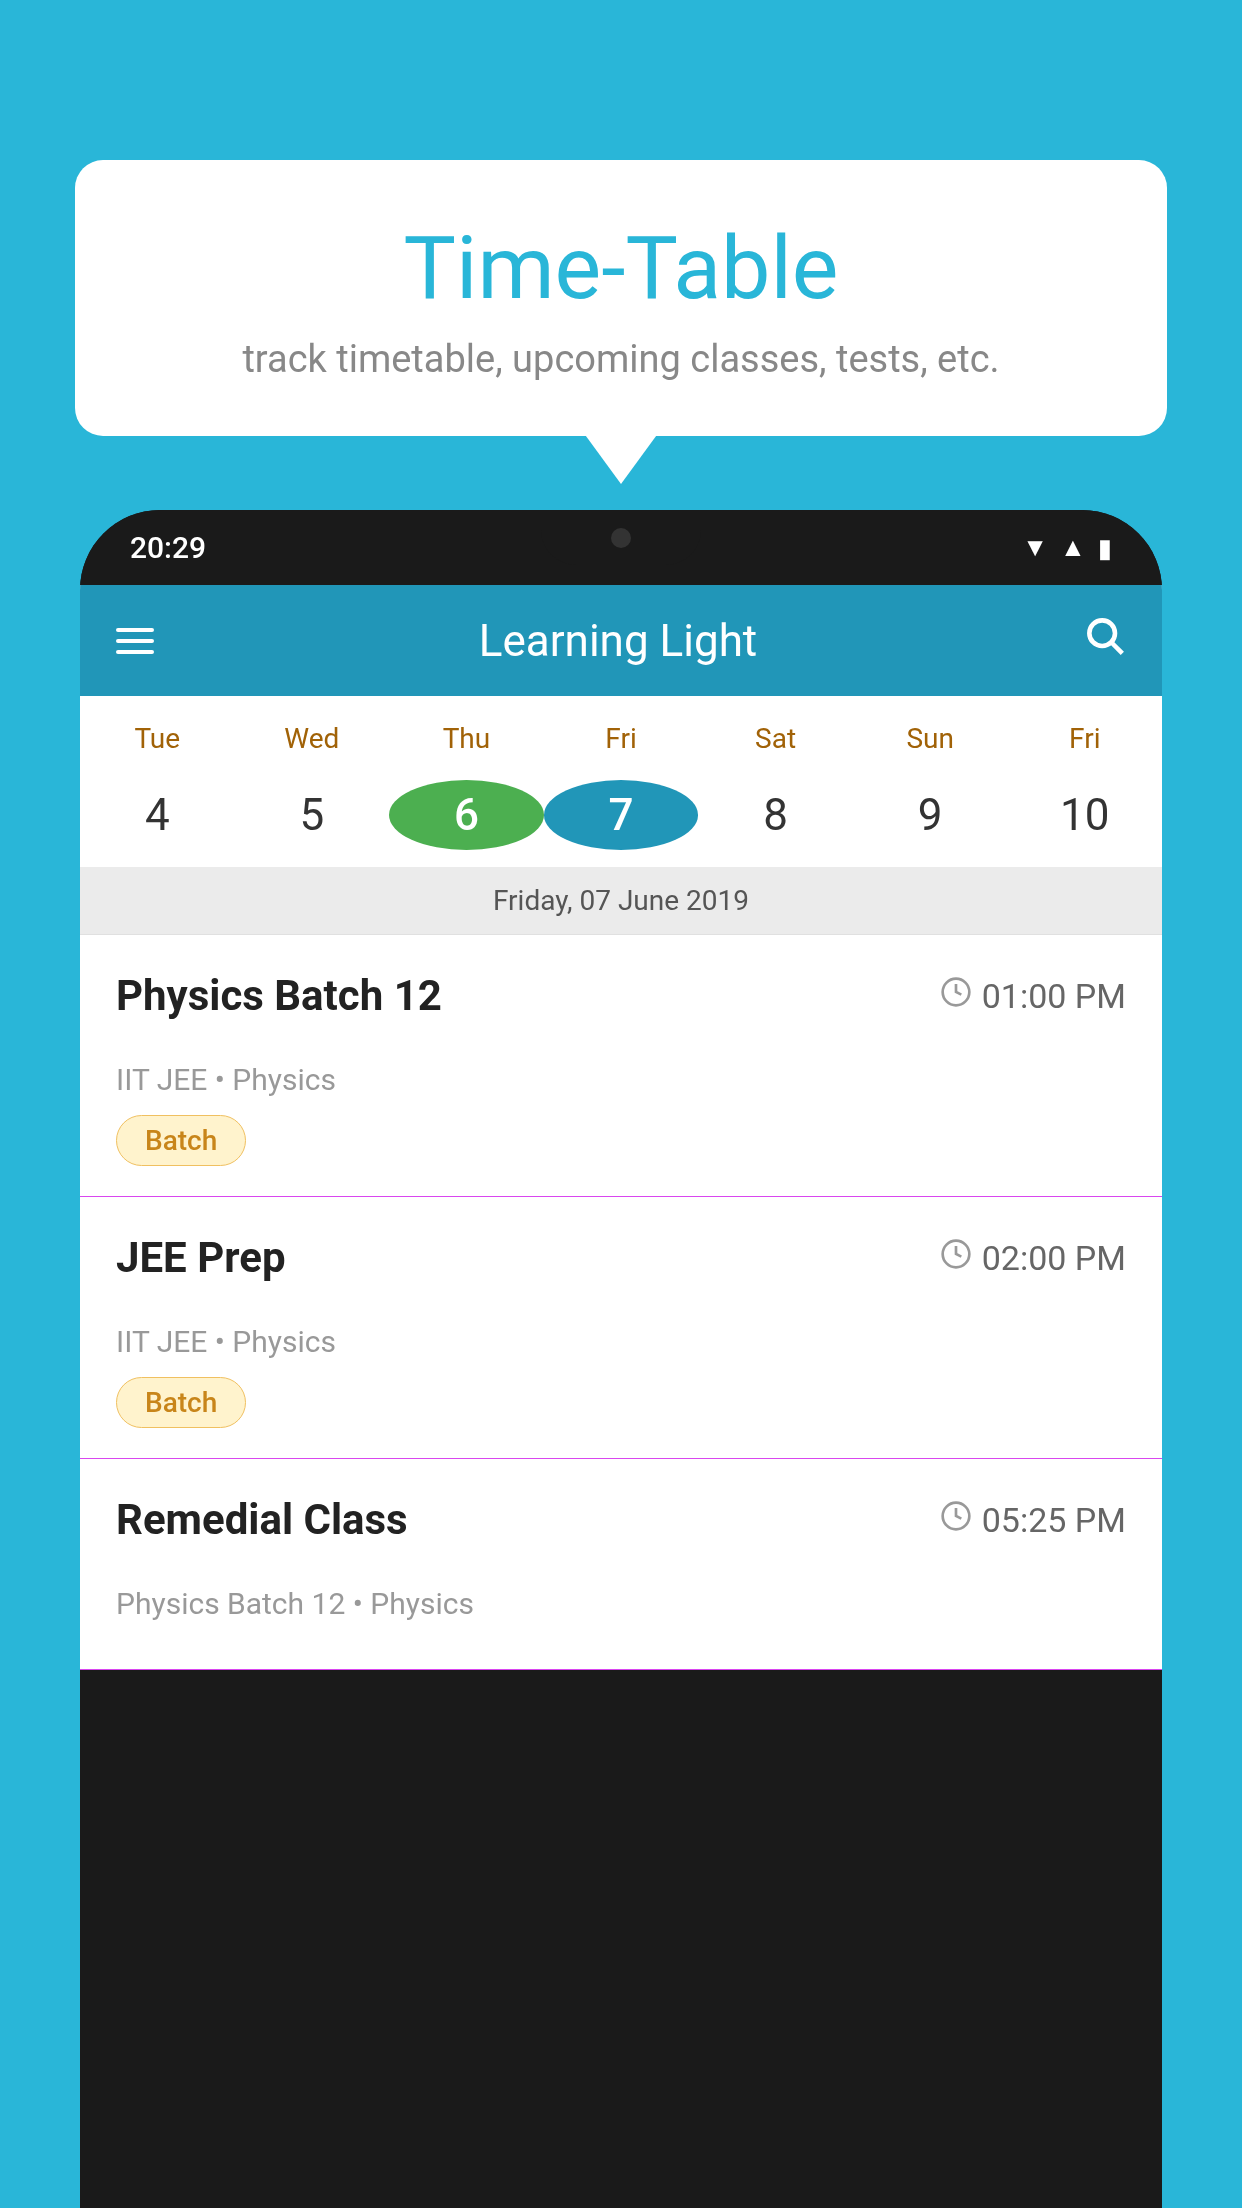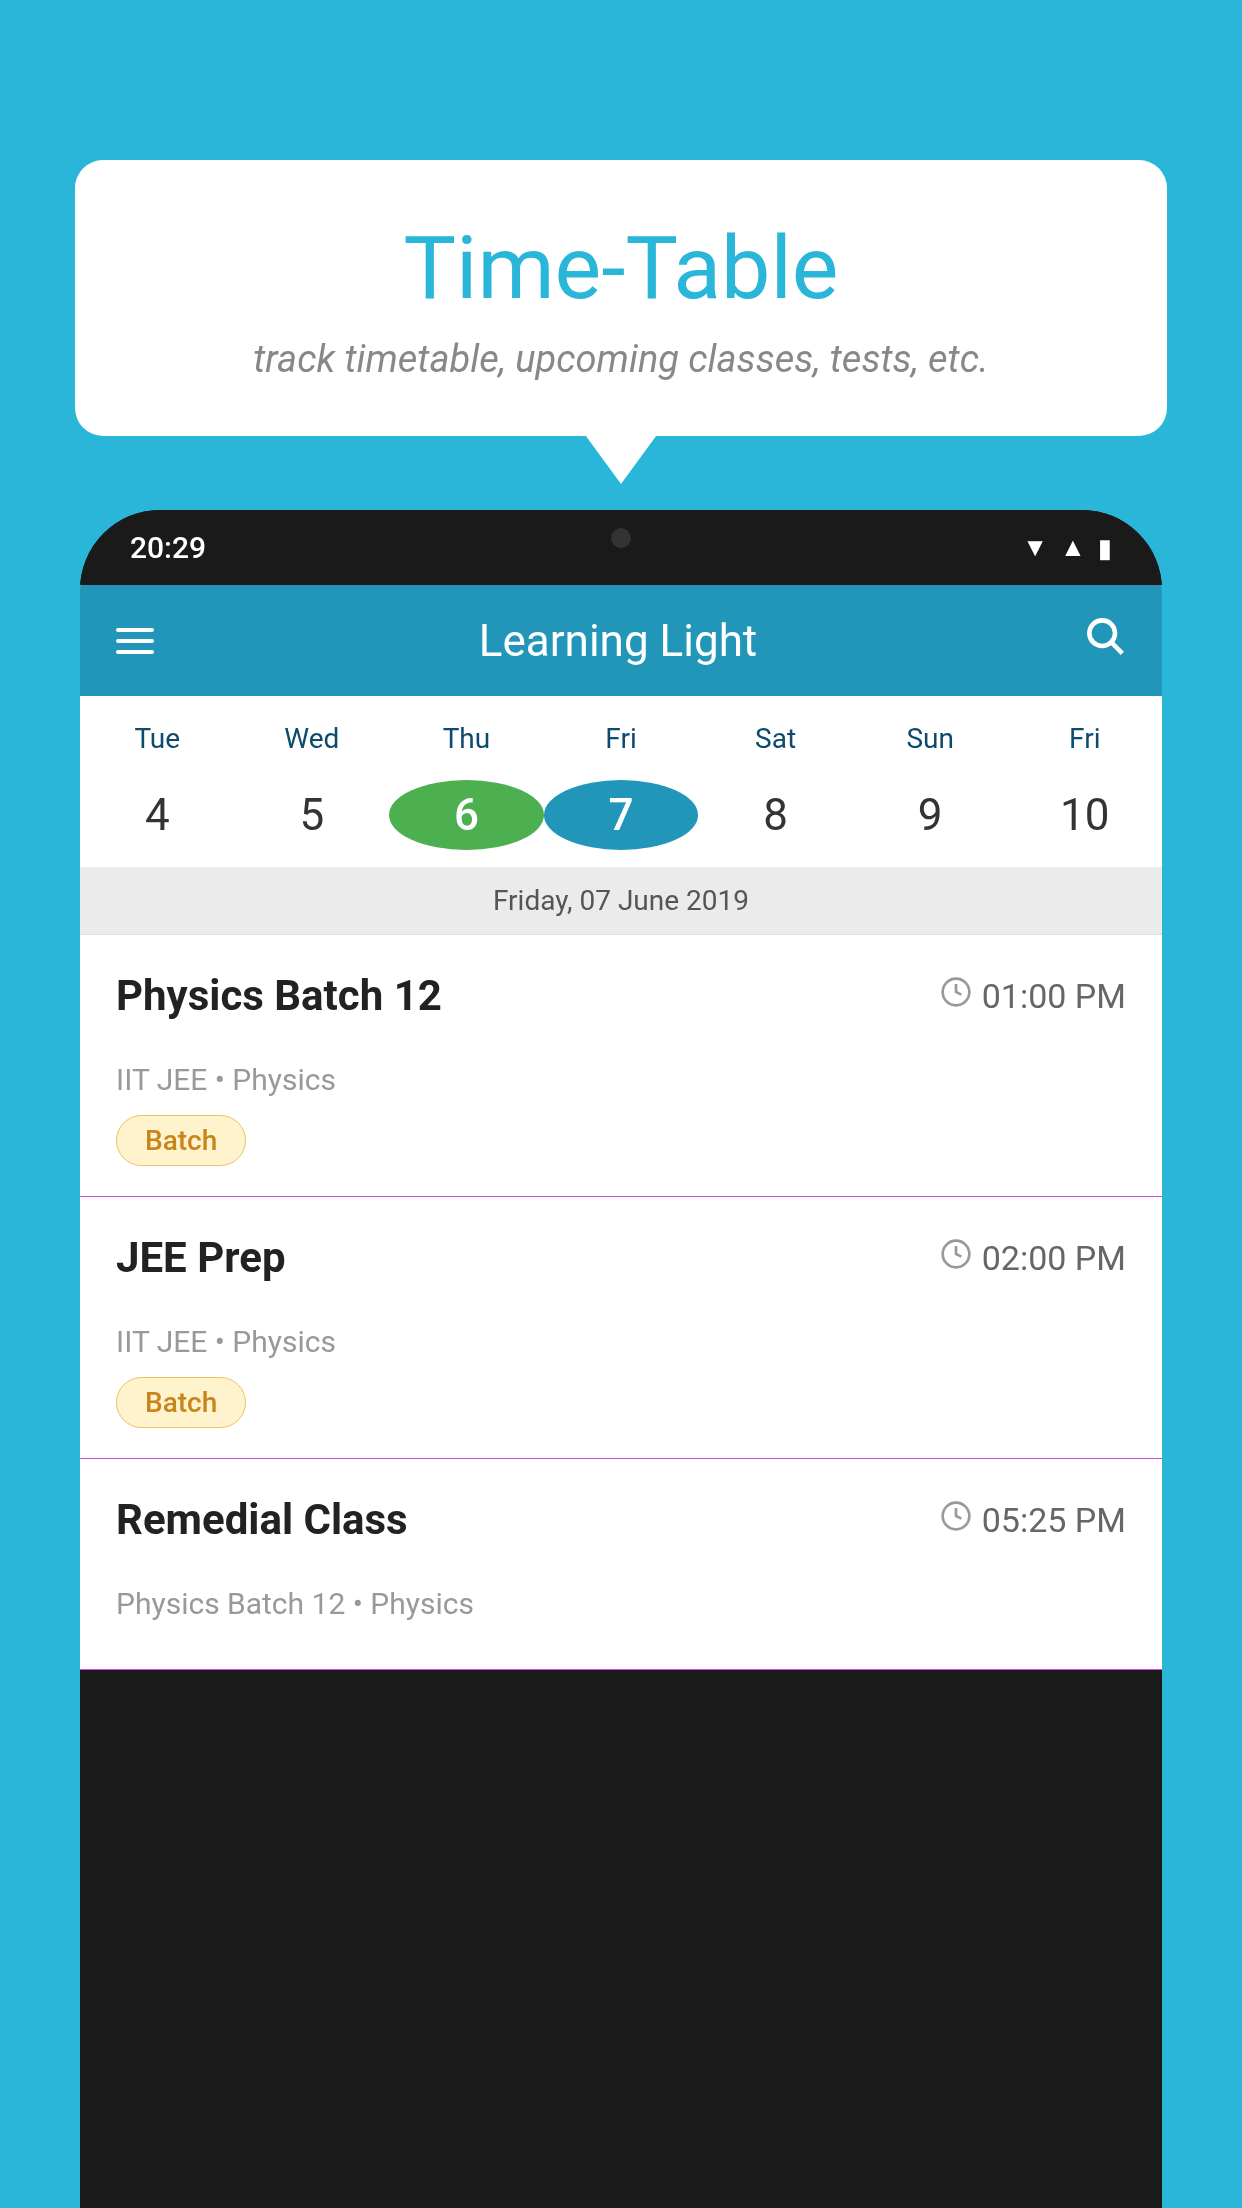--- a/index.html
+++ b/index.html
@@ -43,21 +43,20 @@
       font-weight: 400;
       color: #29b6d8;
       line-height: 1.1;
       margin-bottom: 20px;
     }
 
     .bubble-subtitle {
       font-size: 38px;
       color: #888;
       font-weight: 400;
-      font-style: italic;
     }
 
     
     .phone-frame {
       position: absolute;
       top: 510px;
       left: 80px;
       right: 80px;
       bottom: 0;
       background: #1a1a1a;
@@ -167,21 +166,21 @@
 
     .day-headers {
       display: flex;
       padding: 18px 0 0;
     }
 
     .day-header {
       flex: 1;
       text-align: center;
       font-size: 28px;
-      color: #0c4a6e;
+      color: #a16207;
       font-weight: 400;
       padding: 8px 0;
     }
 
     .day-numbers {
       display: flex;
       padding: 8px 0;
     }
 
     .day-number {

